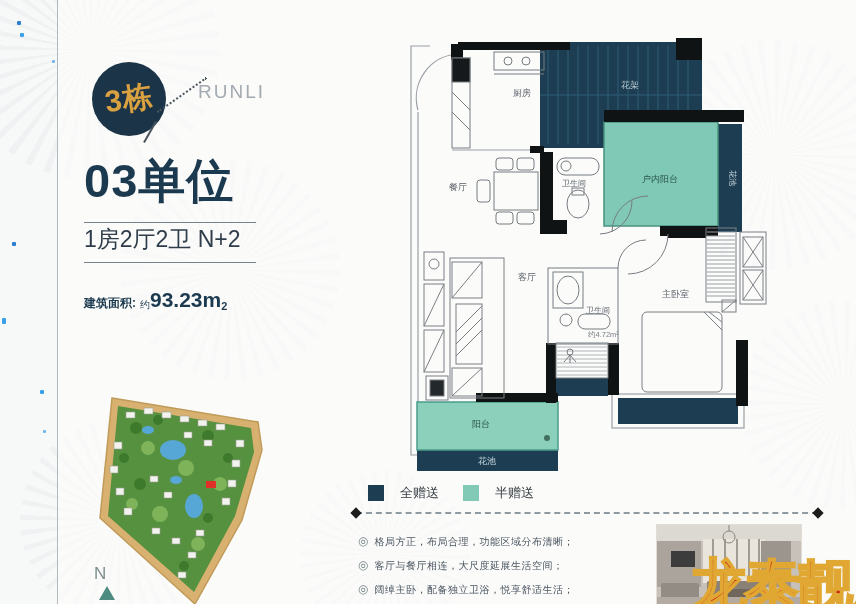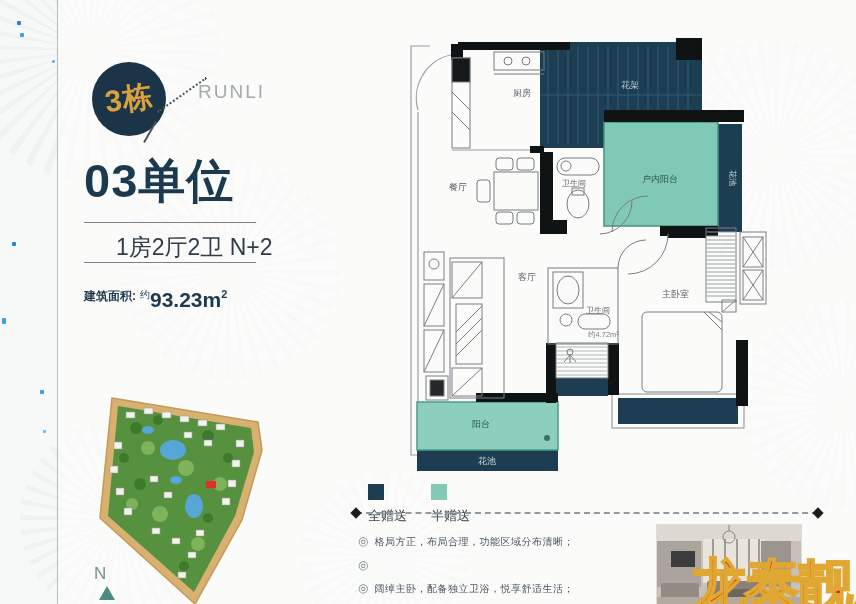--- a/index.html
+++ b/index.html
@@ -22,39 +22,39 @@
     background:#1c3447;display:flex;align-items:center;justify-content:center;z-index:4;}
   .badge span{color:#d9a13f;font-size:30px;font-weight:bold;transform:rotate(-8deg);letter-spacing:1px;}
   .dotline{left:152px;top:94px;width:60px;border-top:2px dotted #4a545c;transform:rotate(-35deg);z-index:4;}
   .slash{left:149px;top:120px;width:2px;height:24px;background:#4a545c;transform:rotate(30deg);z-index:4;}
   .brand{left:158px;top:80px;z-index:3;color:#a4abb0;font-size:19px;letter-spacing:2px;line-height:23px;}
   .brand .l1{margin-left:40px;}
   .unit-title{left:84px;top:150px;font-size:47px;font-weight:700;color:#1c3a4f;letter-spacing:1px;z-index:4;}
   .rule{height:1px;background:#76828c;z-index:4;}
   .rule1{left:84px;top:222px;width:172px;}
   .rule2{left:84px;top:262px;width:172px;}
-  .layout-line{left:84px;top:232px;font-size:23px;color:#2e3d49;z-index:4;margin-left:32px;}
-  .area-line{left:84px;top:288px;z-index:4;color:#1c3a4f;display:flex;align-items:flex-start;}
+  .layout-line{left:84px;top:224px;font-size:23px;color:#2e3d49;z-index:4;}
+  .area-line{left:84px;top:288px;z-index:4;color:#1c3a4f;display:flex;align-items:flex-end;}
   .area-label{font-size:12px;font-weight:bold;}
   .area-prefix{font-size:10px;margin-left:4px;}
   .area-value{font-size:21px;font-weight:bold;}
   .area-sup{font-size:11px;font-weight:bold;vertical-align:super;}
 
   
   .siteplan{left:88px;top:388px;z-index:3;}
   .compass-n{left:94px;top:564px;font-size:17px;color:#7e908e;z-index:4;}
   .compass-arrow{left:99px;top:586px;width:0;height:0;z-index:4;
     border-left:8px solid transparent;border-right:8px solid transparent;border-bottom:14px solid #4e8b80;}
 
   
   .floorplan{left:400px;top:28px;z-index:3;}
 
   
   .legend{left:368px;top:484px;z-index:4;display:flex;align-items:center;gap:24px;}
-  .legend-item{display:flex;gap:7px;flex-direction:column;}
+  .legend-item{display:flex;align-items:center;gap:16px;}
   .legend-swatch{width:16px;height:16px;display:inline-block;}
   .legend-full .legend-swatch{background:#1d3e52;}
   .legend-half .legend-swatch{background:#82c9b6;}
   .legend-item span.lbl{font-size:13px;color:#3c4247;}
 
   
   .divider{left:356px;top:512px;width:462px;border-top:2px dashed #8f9aa1;z-index:4;}
   .divider::before,.divider::after{content:"";position:absolute;top:-5px;width:8px;height:8px;background:#1c1c1c;transform:rotate(45deg);}
   .divider::before{left:-4px;}
   .divider::after{right:-4px;}
@@ -323,20 +323,21 @@
 
 <div class="divider abs"></div>
 
 <div class="features abs">
   <div class="feature-row">
     <span class="feature-marker">◎</span>
     <span class="feature-text">格局方正，布局合理，功能区域分布清晰；</span>
   </div>
   <div class="feature-row">
     <span class="feature-marker">◎</span>
+    <span class="feature-text">客厅与餐厅相连，大尺度延展生活空间；</span>
   </div>
   <div class="feature-row">
     <span class="feature-marker">◎</span>
     <span class="feature-text">阔绰主卧，配备独立卫浴，悦享舒适生活；</span>
   </div>
 </div>
 
 <div class="photo abs">
   <svg width="144" height="80" viewBox="0 0 144 80">
     <rect x="0" y="0" width="144" height="80" fill="#c7c1ba"></rect>

